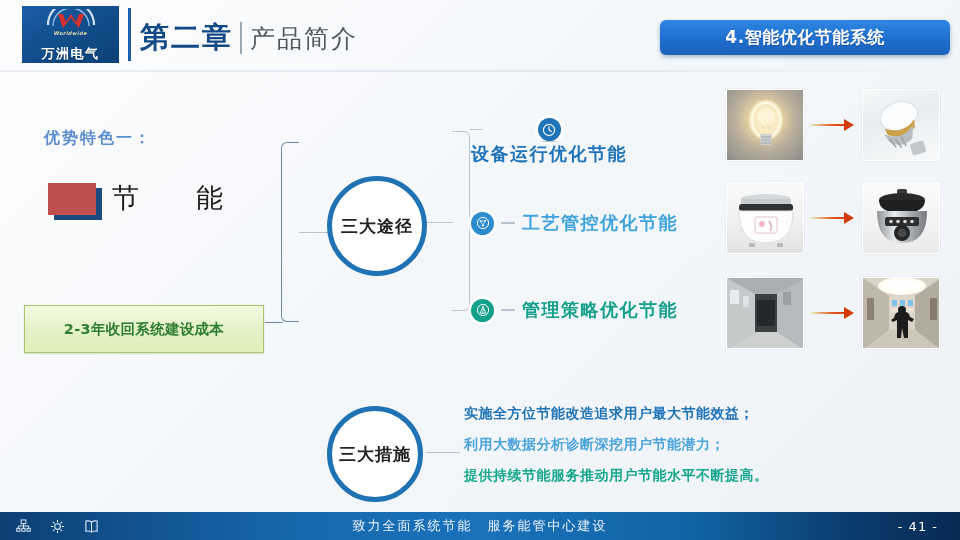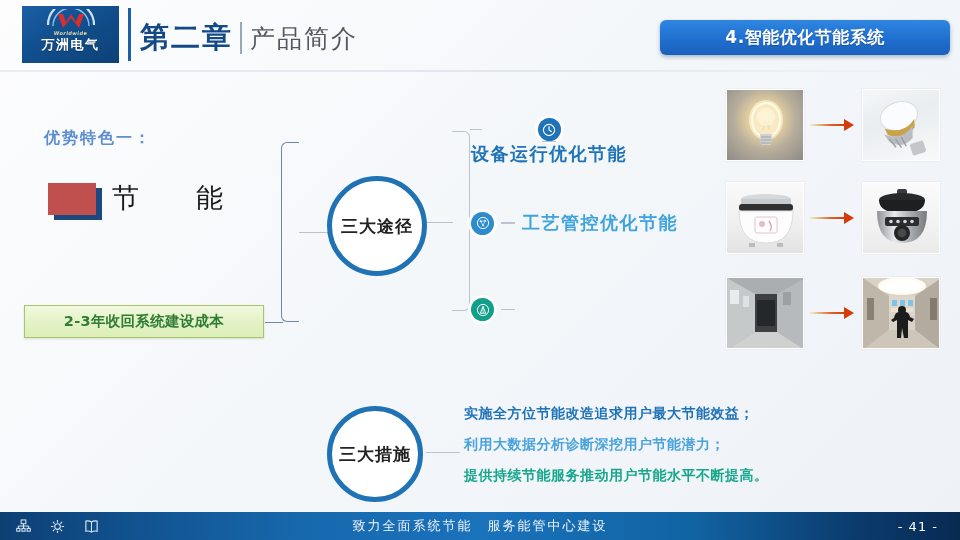--- a/index.html
+++ b/index.html
@@ -24,21 +24,21 @@
     display:flex; flex-direction:column; align-items:center; justify-content:flex-start;
     padding-top:3px;
   }
   #logo-mark { width:54px; height:22px; position:relative; }
   #logo-sub {
     color:#e8d9a8; font-size:5px; font-weight:bold; letter-spacing:.4px;
     font-style:italic; margin-top:-1px;
   }
   #logo-name {
     color:#ffffff; font-size:13px; font-weight:bold; letter-spacing:1.5px;
-    margin-top:0; text-shadow:0 1px 1px rgba(0,0,0,.35);
+    margin-top:9px; text-shadow:0 1px 1px rgba(0,0,0,.35);
   }
   #header-divider {
     position:absolute; left:128px; top:8px; width:3px; height:53px;
     background:#1d5fa6;
   }
   #chapter-title {
     position:absolute; left:140px; top:18px;
     font-size:29px; font-weight:bold; color:#134a86; letter-spacing:2px;
   }
   #title-sep {
@@ -78,21 +78,21 @@
   }
   #swatch {
     position:absolute; left:48px; top:183px; width:48px; height:32px;
     background:#c0504d;
   }
   #energy-word {
     position:absolute; left:112px; top:180px;
     font-size:27px; color:#1a1a1a; letter-spacing:1px;
   }
   #green-box {
-    position:absolute; left:24px; top:305px; width:240px; height:33px;
+    position:absolute; left:24px; top:305px; width:240px; height:48px;
     background:linear-gradient(180deg,#f2f9e0 0%,#e4f2c7 50%,#dcefb8 100%);
     border:1px solid #a9c46a;
     display:flex; align-items:center; justify-content:center;
     box-shadow:0 1px 2px rgba(120,150,80,.25);
   }
   #green-text {
     font-size:14.5px; font-weight:bold; color:#2f7d32; letter-spacing:.3px;
   }
 
   
@@ -287,20 +287,21 @@
 
   <div class="path-item" id="path-2">
     <span class="path-icon" style="background:#12a08a">
       <svg viewBox="0 0 20 20" width="14" height="14">
         <circle cx="10" cy="10" r="8" fill="none" stroke="#fff" stroke-width="1.4"></circle>
         <path d="M10 4.6 L13.8 14.6 L6.2 14.6 Z" fill="none" stroke="#fff" stroke-width="1.3"></path>
         <path d="M10 6.4 L10 14.6" stroke="#fff" stroke-width="1"></path>
       </svg>
     </span>
     <span class="path-dash"></span>
+    <span class="path-text" style="color:#12a08a">管理策略优化节能</span>
   </div>
 
   <div id="measures">
     <div class="measure-line" style="color:#1f73b8">实施全方位节能改造追求用户最大节能效益；</div>
     <div class="measure-line" style="color:#4aa3dd">利用大数据分析诊断深挖用户节能潜力；</div>
     <div class="measure-line" style="color:#17a78c">提供持续节能服务推动用户节能水平不断提高。</div>
   </div>
 
   <div class="img-row" id="img-row-0">
     <div class="pic bulb-old">

